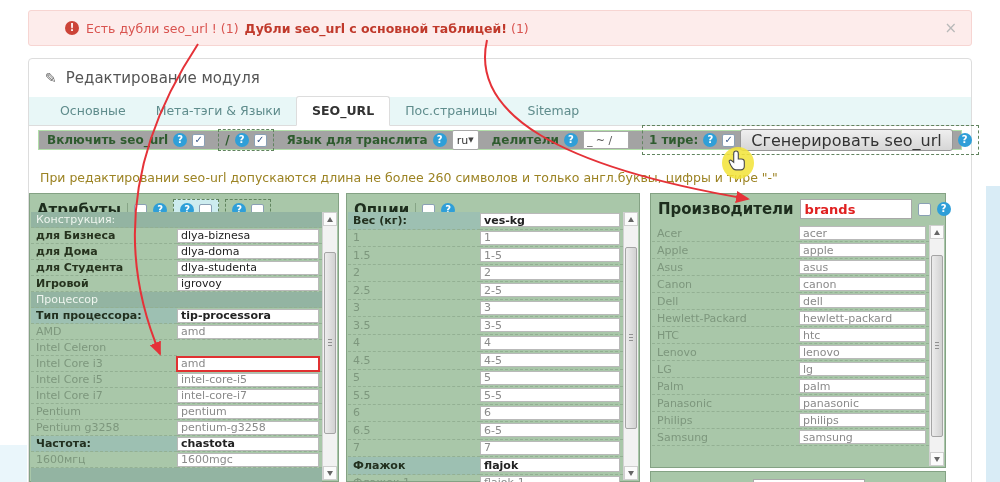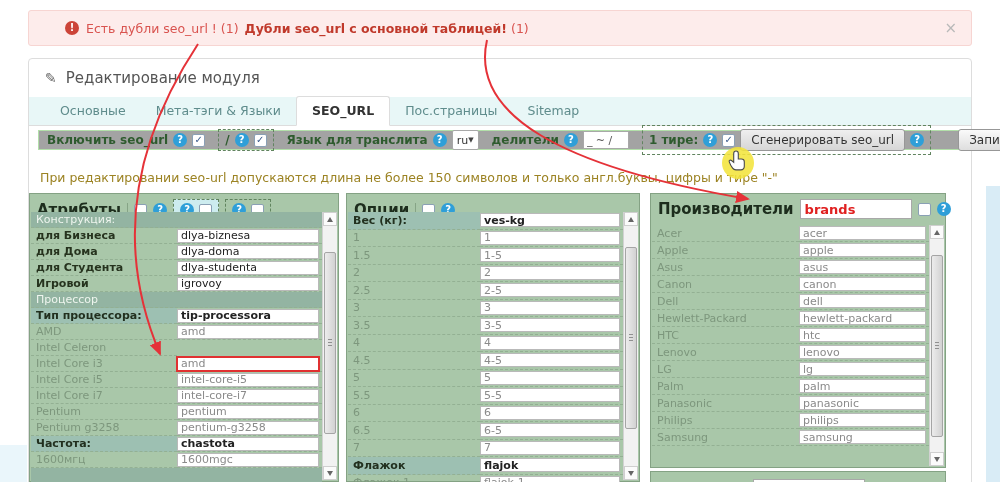--- a/index.html
+++ b/index.html
@@ -37,21 +37,21 @@
       justify-content:center;font-size:10px;color:#3a5a8c;box-sizing:border-box;border-radius:2px;flex:none;line-height:1;}
   .help{width:14px;height:14px;border-radius:50%;background:#2f9fd8;color:#fff;font-size:10px;font-weight:bold;
         display:inline-flex;align-items:center;justify-content:center;flex:none;line-height:1;}
   .dashed{border:1px dashed #61845f;padding:3px 6px;display:inline-flex;align-items:center;gap:5px;}
   .sel{width:42px;height:20px;background:#fff;border:1px solid #a8a8a8;border-radius:2px;font-size:11px;
        display:inline-flex;align-items:center;justify-content:space-between;color:#333;padding:0 4px;box-sizing:border-box;font-weight:normal;}
   .sel .car{font-size:7px;color:#444;}
   .tb-input{width:46px;height:18px;border:1px solid #a8a8a8;font-size:11px;padding:0 3px;color:#555;
             font-family:inherit;box-sizing:border-box;}
   .btn{height:22px;padding:0 10px;background:linear-gradient(#fafafa,#dedede);border:1px solid #979797;
-       border-radius:3px;font-size:12px;color:#333;display:inline-flex;align-items:center;font-weight:normal;
+       border-radius:3px;font-size:16px;color:#333;display:inline-flex;align-items:center;font-weight:normal;
        font-family:inherit;cursor:pointer;white-space:nowrap;}
   .btn.gen{background:linear-gradient(#efefef,#d6d6d6);}
   .ml8{margin-left:8px;} .ml24{margin-left:22px;}
 
   .notice{position:absolute;left:40px;top:170px;font-size:12.5px;color:#9c8323;}
 
   
   .gpanel{position:absolute;background:#a9c7a9;border:1px solid #84a284;box-sizing:border-box;}
   #p-attr{left:29px;top:193px;width:310px;height:289px;}
   #p-opt{left:346px;top:193px;width:294px;height:289px;}
@@ -160,21 +160,21 @@
       <span>1 тире:</span>
       <span class="help">?</span>
       <span class="cb">✓</span>
       <button class="btn gen">Сгенерировать seo_url</button>
       <span class="help">?</span>
     </span>
     <button class="btn ml24">Записать</button>
 
   </div>
 
-  <div class="notice">При редактировании seo-url допускаются длина не более 150 символов и только англ.буквы, цифры и тире "-"</div>
+  <div class="notice">При редактировании seo-url допускаются длина не более 260 символов и только англ.буквы, цифры и тире "-"</div>
 
   <div class="gpanel" id="p-attr">
     <div class="ph">
       <span class="ptitle">Атрибуты</span>
       <span class="vline"></span>
       <span class="cb"></span>
       <span class="help">?</span>
       <span class="dashed cyan">
         <span class="help">?</span>
         <span class="cb"></span>

